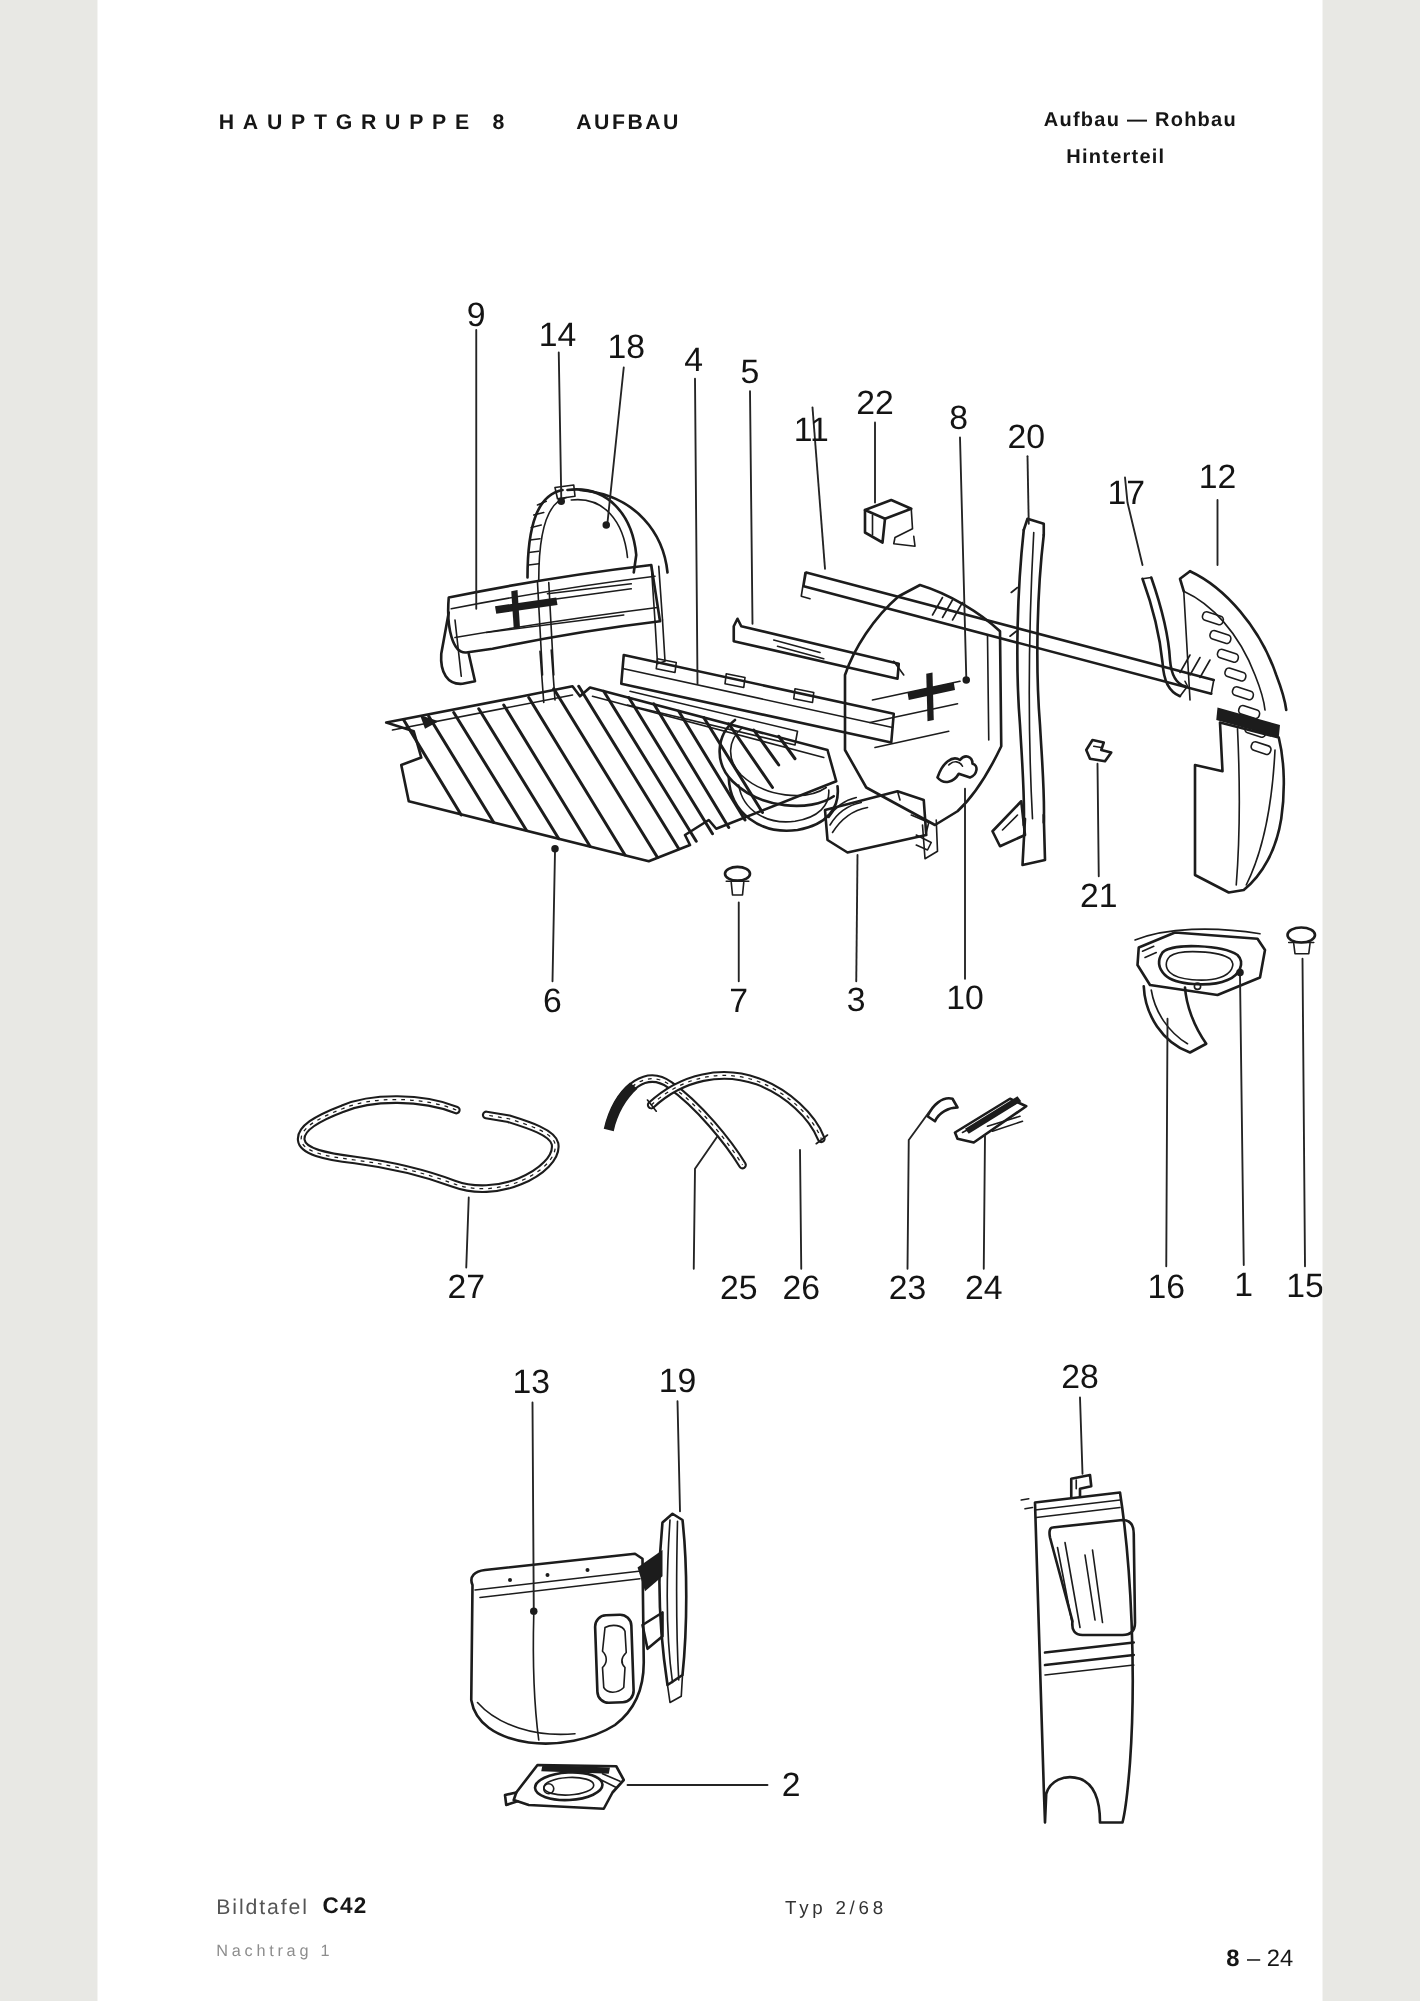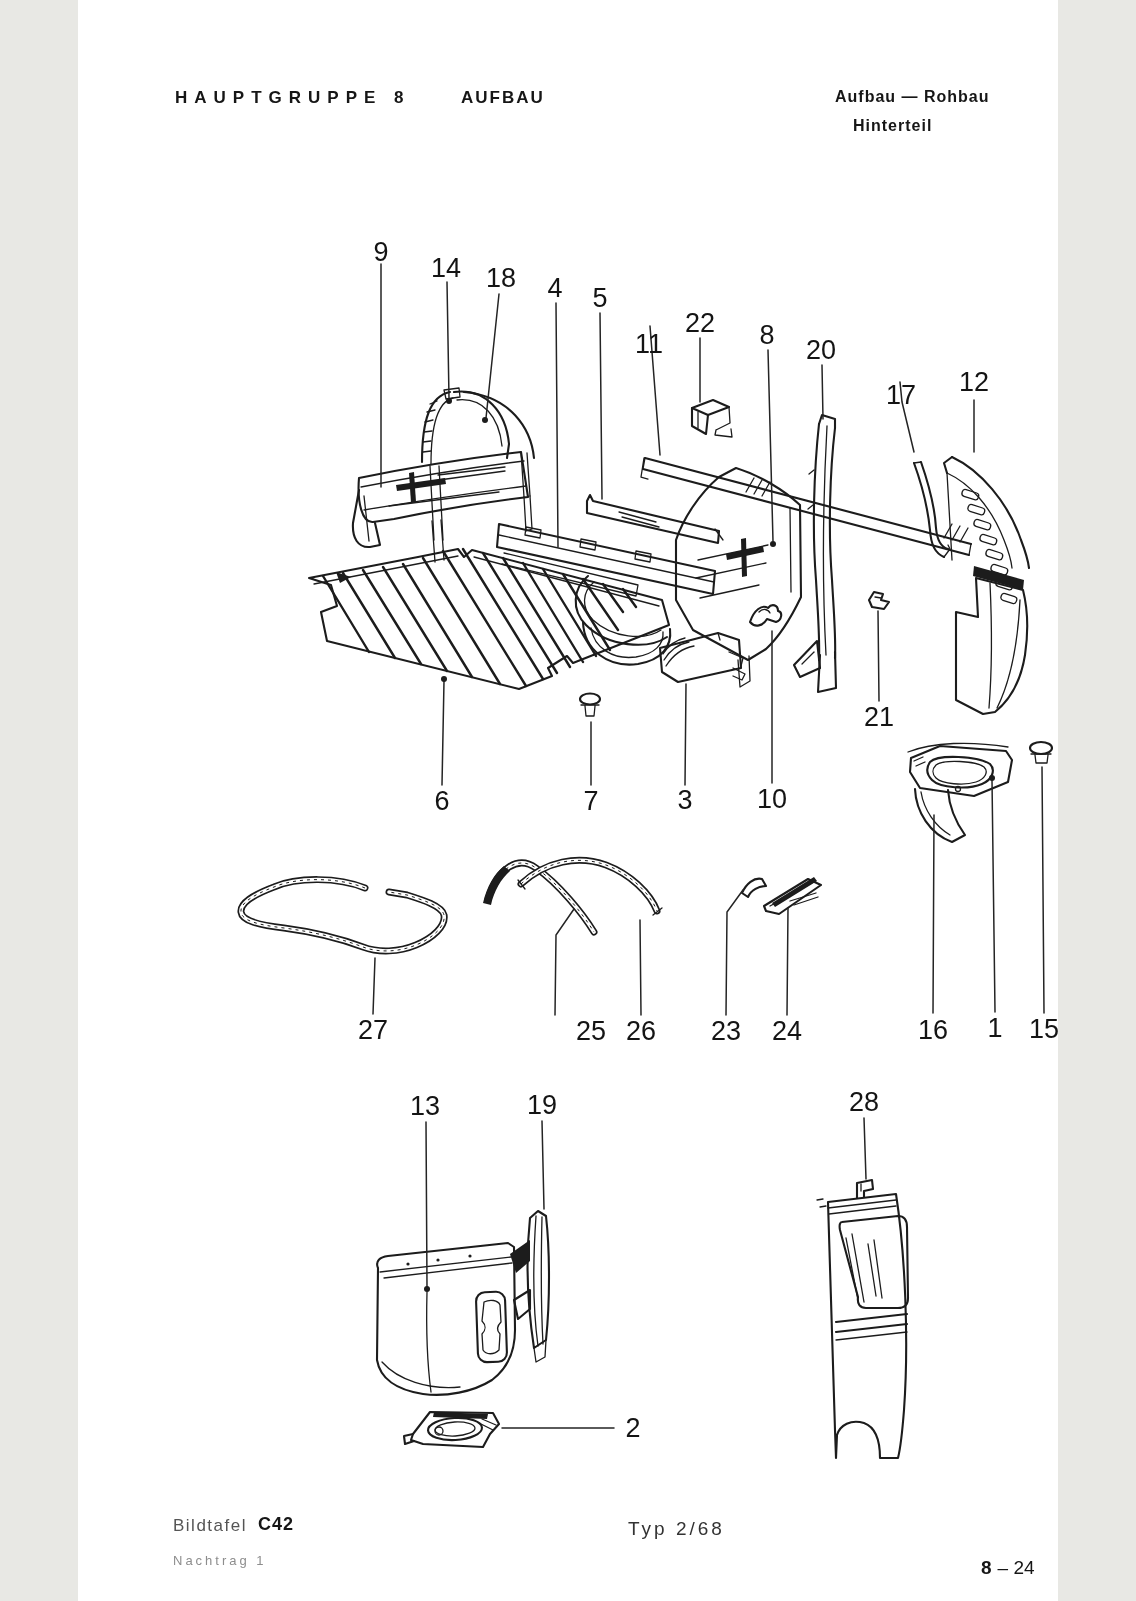--- a/index.html
+++ b/index.html
@@ -10,21 +10,21 @@
   }
   .hdr{position:absolute;font-weight:bold;white-space:nowrap;}
   .hdr-group{left:97px;top:88px;font-size:17px;letter-spacing:7px;}
   .hdr-section{left:383px;top:88px;font-size:17px;letter-spacing:2px;}
   .hdr-title1{left:757px;top:88px;font-size:16px;letter-spacing:1px;}
   .hdr-title2{left:775px;top:117px;font-size:16px;letter-spacing:1px;}
   .ftr{position:absolute;white-space:nowrap;}
   .ftr-plate-label{left:95px;top:1516px;font-size:17px;color:#555;letter-spacing:1.5px;}
   .ftr-plate-num{left:180px;top:1514px;font-size:18px;font-weight:bold;letter-spacing:1px;}
   .ftr-supplement{left:95px;top:1553px;font-size:13px;color:#8d8d8d;letter-spacing:3px;}
-  .ftr-type{left:550px;top:1518px;font-size:19px;color:#333;letter-spacing:3px;}
+  .ftr-type{left:550px;top:1518px;font-size:15px;color:#333;letter-spacing:3px;}
   .ftr-page{left:903px;top:1513px;font-size:19px;margin-top:44px;}
   .ftr-page b{font-weight:bold;margin-right:6px;}
   .ftr-page span{font-weight:normal;}
   .callout{
     position:absolute;transform:translate(-50%,-50%);
     font-size:27px;color:#141414;white-space:nowrap;line-height:1;
   }
   svg.plate{position:absolute;left:0;top:0;}
   .ink   {stroke:#1c1c1c;fill:none;stroke-width:2.1;stroke-linecap:round;stroke-linejoin:round;}
   .ink-th{stroke:#1c1c1c;fill:none;stroke-width:1.3;stroke-linecap:round;stroke-linejoin:round;}

